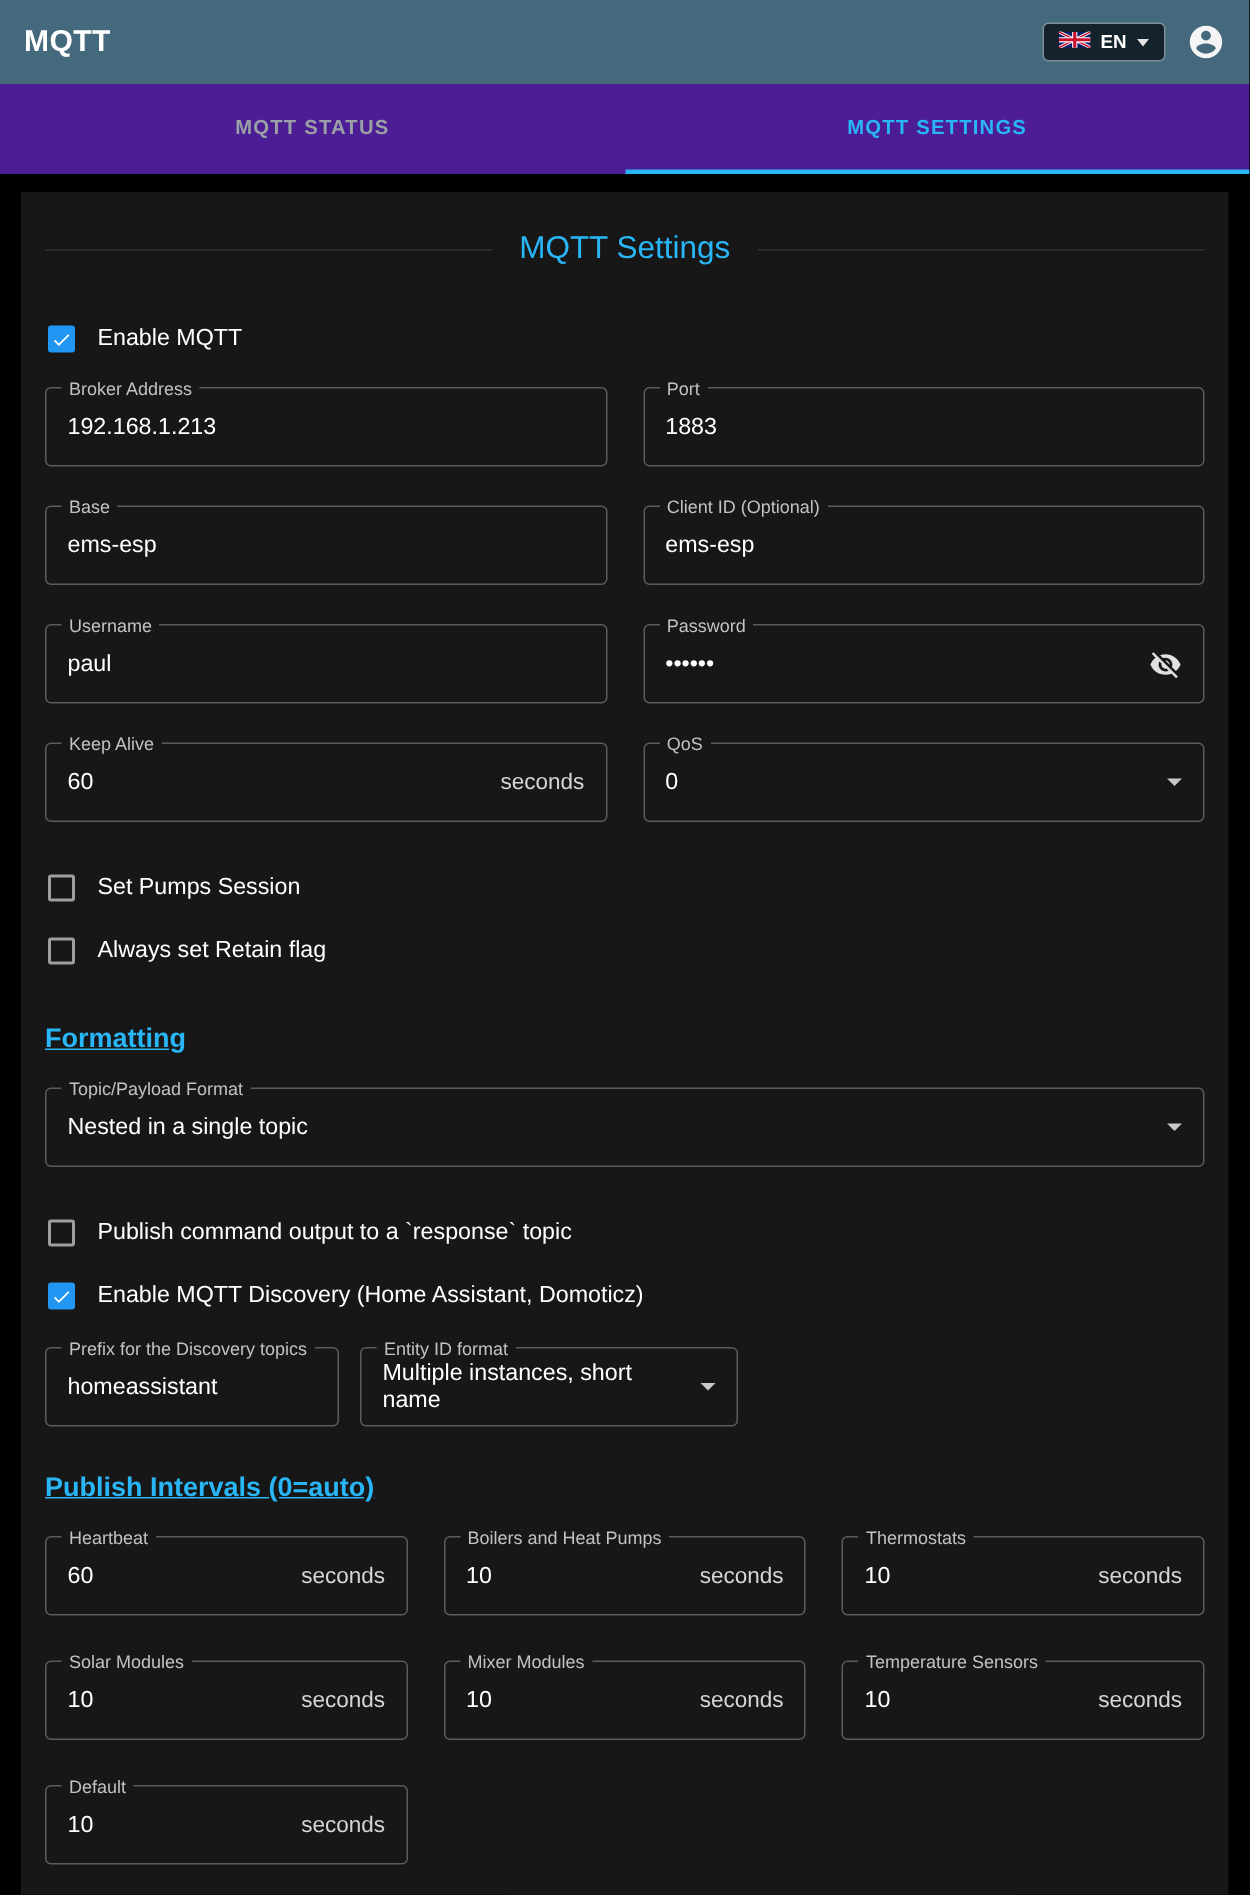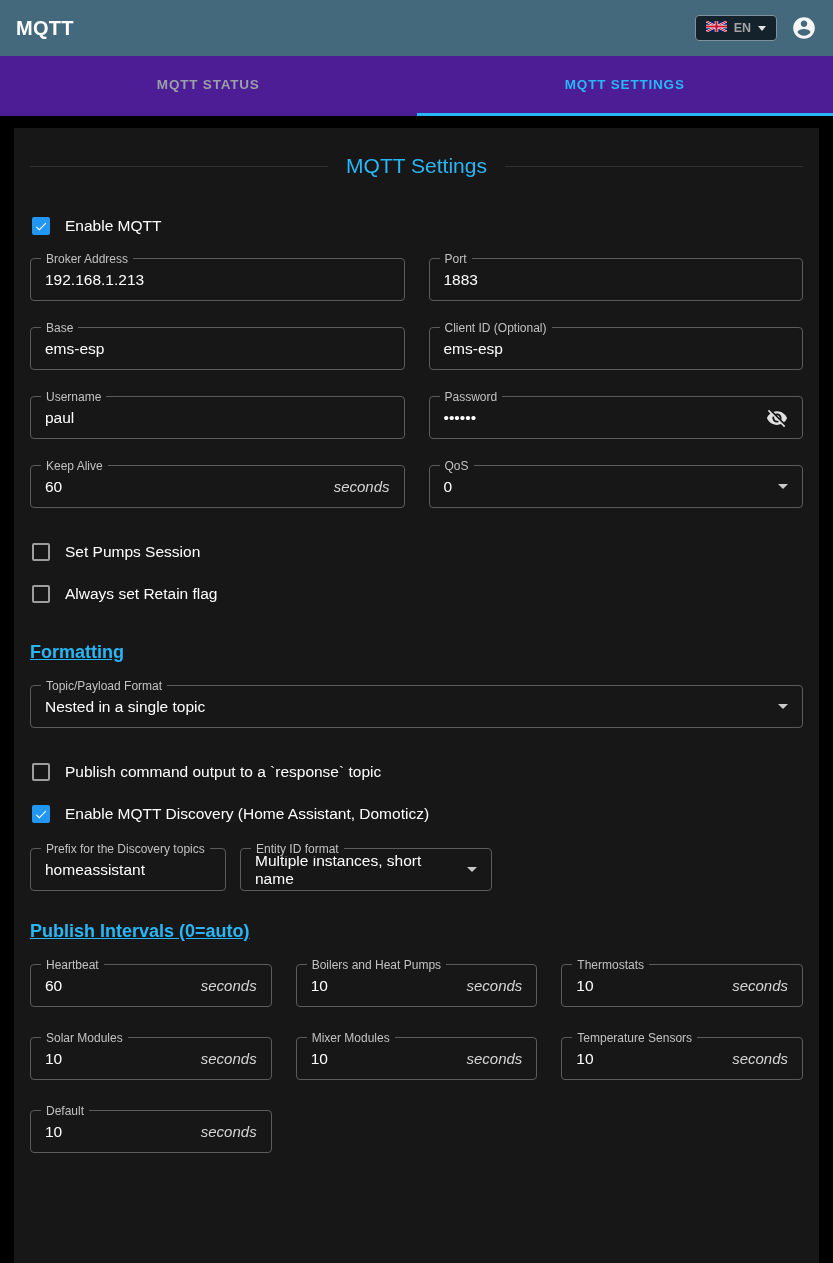--- a/index.html
+++ b/index.html
@@ -13,21 +13,21 @@
   
   .appbar {
     height: 56px; background: #44697c;
     display: flex; align-items: center; padding: 0 16px;
   }
   .appbar-title { font-size: 20px; font-weight: bold; letter-spacing: .3px; }
   .appbar-spacer { flex: 1; }
   .lang-btn {
     display: flex; align-items: center; gap: 7px;
     background: #14222b; border: 1px solid #7e929d; border-radius: 4px;
-    padding: 5px 10px; color: #a3a3a3; font-size: 12.5px; font-weight: bold;
+    padding: 5px 10px; color: #ffffff; font-size: 12.5px; font-weight: bold;
     cursor: pointer; margin-right: 14px; text-align: right;
   }
   .flag-svg { display: block; border-radius: 1px; }
   .caret {
     width: 0; height: 0;
     border-left: 4.5px solid transparent; border-right: 4.5px solid transparent;
     border-top: 5px solid #e5e5e5;
   }
   .account-btn { width: 26px; height: 26px; cursor: pointer; display: flex; }
   
@@ -55,31 +55,31 @@
     width: 18px; height: 18px; border: 2px solid #9e9e9e; border-radius: 2px;
     display: flex; align-items: center; justify-content: center; flex: none;
   }
   .cb.checked { border-color: #2196f3; background: #2196f3; }
   .cb svg { display: block; }
   .cb-label { font-size: 15.5px; }
   
   .row2 { display: grid; grid-template-columns: 1fr 1fr; gap: 24px; margin-bottom: 26px; }
   .field {
     position: relative; border: 1px solid #5c5c5c; border-radius: 4px;
-    height: 43px; display: flex; align-items: center; padding: 0 14px; background: #171717;
+    height: 53px; display: flex; align-items: center; padding: 0 14px; background: #171717;
   }
   .field-label {
     position: absolute; top: -7px; left: 10px; background: #171717;
     padding: 0 5px; font-size: 12px; color: #c2c2c2; white-space: nowrap;
   }
   .fi {
     background: transparent; border: none; outline: none; color: #fff;
     font-size: 15.5px; width: 100%; min-width: 0; font-family: "Liberation Sans", sans-serif;
   }
-  .suffix { color: #d6d6d6; font-size: 15px; margin-left: 8px; white-space: nowrap; font-style: italic; }
+  .suffix { color: #d6d6d6; font-size: 15px; margin-left: 8px; white-space: nowrap; }
   .select-value { flex: 1; font-size: 15.5px; color: #fff; }
   .dd-caret {
     width: 0; height: 0;
     border-left: 5px solid transparent; border-right: 5px solid transparent;
     border-top: 5.5px solid #c9c9c9; margin-left: 8px; flex: none;
   }
   .eye { flex: none; margin-left: 8px; cursor: pointer; display: flex; }
   
   .disc-row { display: flex; gap: 14px; margin: 16px 0 26px; }
   .disc-row .field.prefix { width: 196px; }

